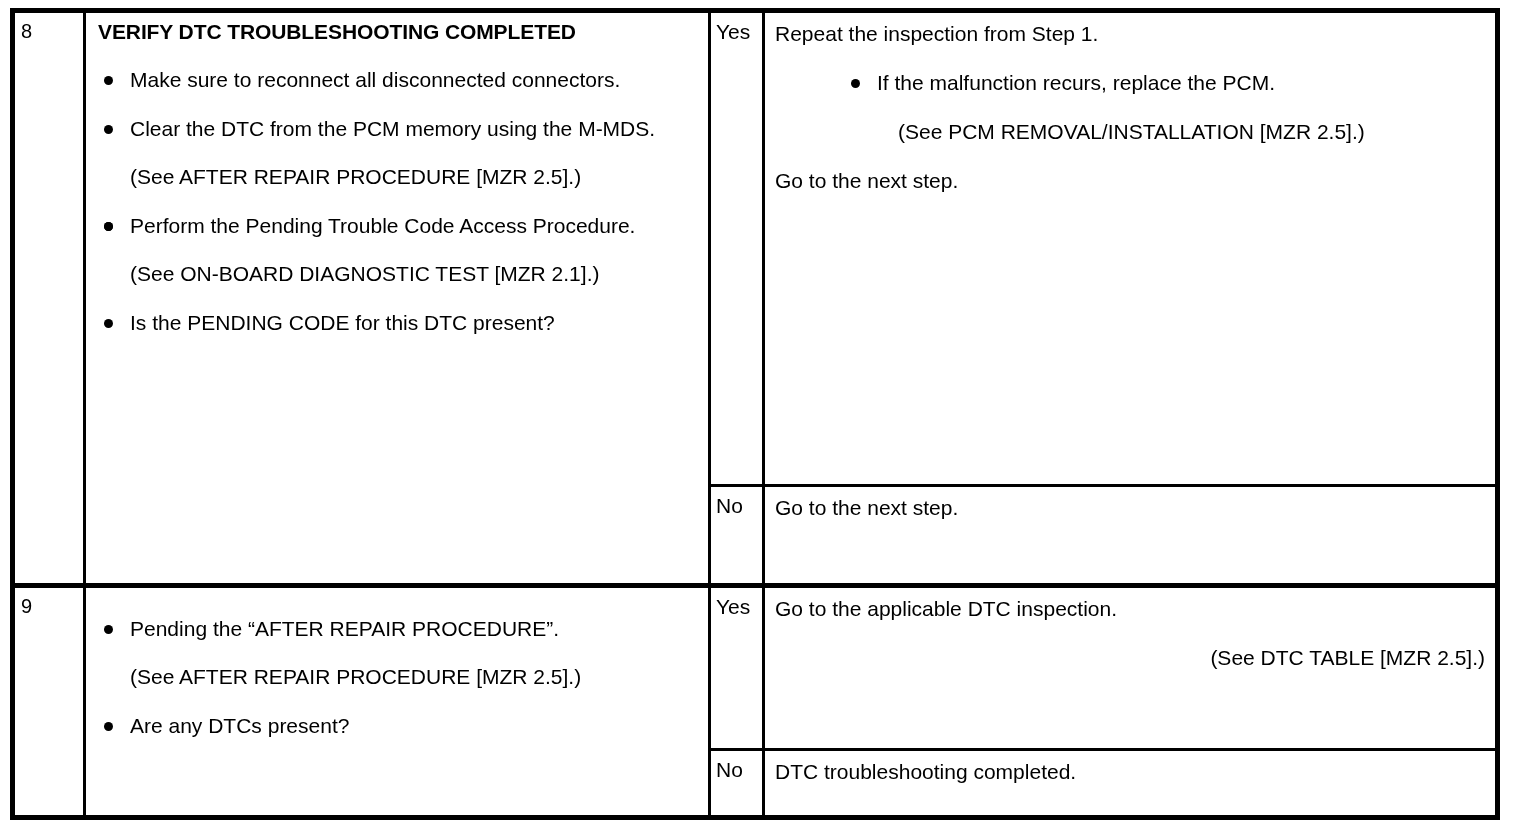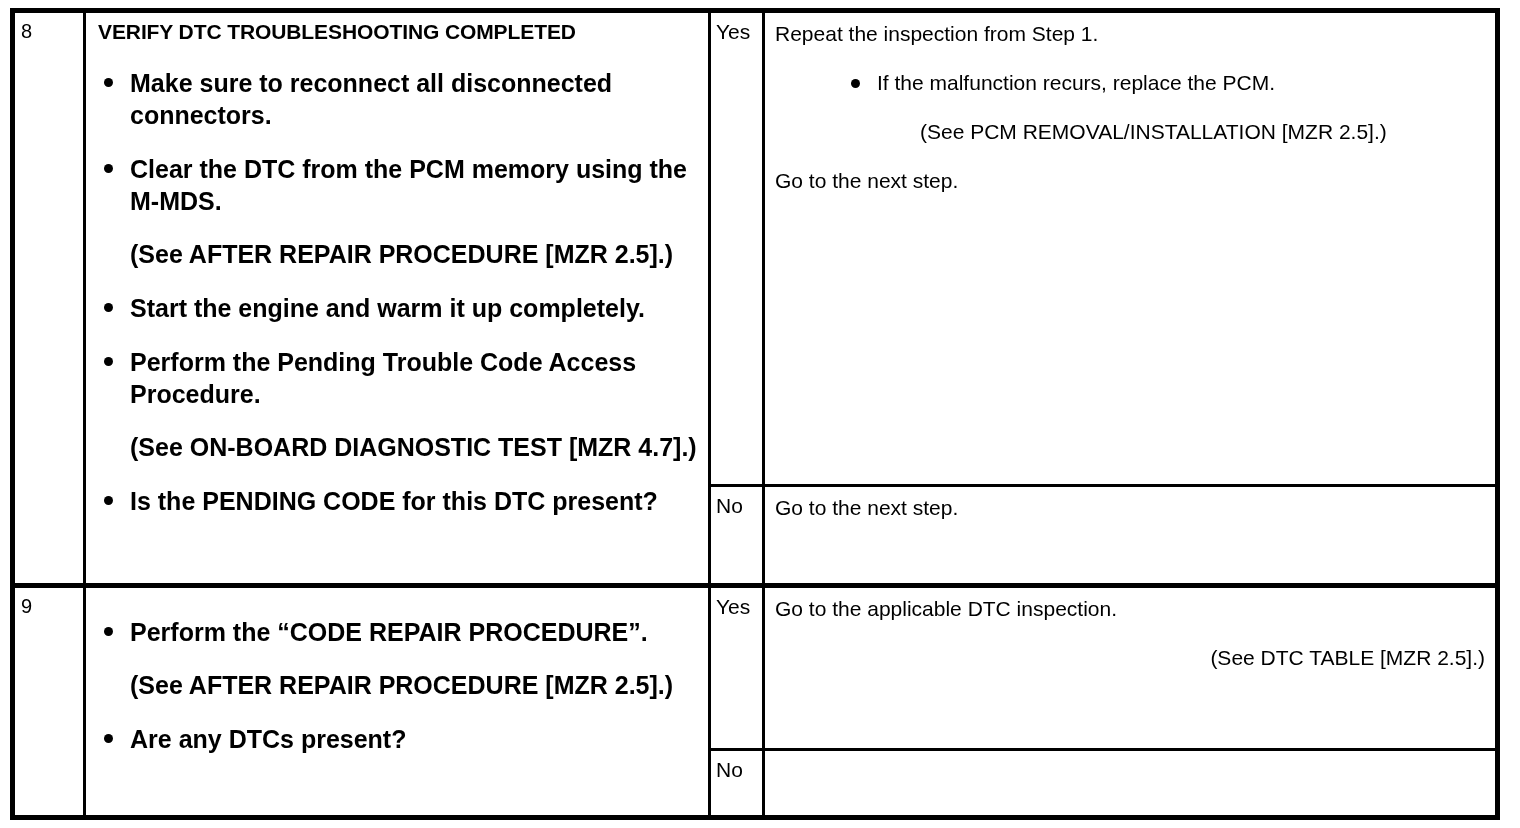--- a/index.html
+++ b/index.html
@@ -121,25 +121,24 @@
   .result-cell .para { margin-top: 2px; }
 
   
   ul.blist {
     list-style: none;
     margin: 0;
     padding: 0;
   }
   ul.blist > li {
     position: relative;
-    font-size: 25px;
+    font-size: 21px;
     line-height: 1.28;
     margin-top: 22px;
     padding-left: 32px;
-    font-weight: bold;
   }
   ul.blist > li .bullet {
     position: absolute;
     left: 6px;
     top: 0.44em;
     width: 9px;
     height: 9px;
     background: #000000;
     border-radius: 50%;
   }
@@ -163,21 +162,21 @@
     position: absolute;
     left: 6px;
     top: 0.44em;
     width: 9px;
     height: 9px;
     background: #000000;
     border-radius: 50%;
   }
   .indent-block .isub {
     margin-top: 22px;
-    margin-left: 75px;
+    margin-left: 53px;
     font-size: 21px;
     line-height: 1.28;
   }
 </style>
 </head>
 <body>
 
 <div class="page">
   <div class="table-frame">
 
@@ -198,26 +197,25 @@
           <span class="bullet"></span>
           <span>Make sure to reconnect all disconnected connectors.</span>
         </li>
         <li>
           <span class="bullet"></span>
           <span>Clear the DTC from the PCM memory using the M-MDS.</span>
           <span class="sub">(See AFTER REPAIR PROCEDURE [MZR 2.5].)</span>
         </li>
         <li>
           <span class="bullet"></span>
-          <span>Start the engine and warm it up completely.</span>
         </li>
         <li>
           <span class="bullet"></span>
           <span>Perform the Pending Trouble Code Access Procedure.</span>
-          <span class="sub">(See ON-BOARD DIAGNOSTIC TEST [MZR 4.7].)</span>
+          <span class="sub">(See ON-BOARD DIAGNOSTIC TEST [MZR 2.1].)</span>
         </li>
         <li>
           <span class="bullet"></span>
           <span>Is the PENDING CODE for this DTC present?</span>
         </li>
       </ul>
     </div>
 
     <div class="cell yn-cell" style="top:0;height:471px;">Yes</div>
 
@@ -238,34 +236,37 @@
     <div class="cell result-cell" style="top:474px;height:96px;">
       <p class="para">Go to the next step.</p>
     </div>
 
     <div class="cell step-num" style="top:575px;height:227px;">9</div>
 
     <div class="cell action-cell" style="top:575px;height:227px;">
       <ul class="blist">
         <li>
           <span class="bullet"></span>
-          <span>Perform the “CODE REPAIR PROCEDURE”.</span>
+          <span>Pending the “AFTER REPAIR PROCEDURE”.</span>
           <span class="sub">(See AFTER REPAIR PROCEDURE [MZR 2.5].)</span>
         </li>
         <li>
           <span class="bullet"></span>
           <span>Are any DTCs present?</span>
         </li>
       </ul>
     </div>
 
     <div class="cell yn-cell" style="top:575px;height:160px;">Yes</div>
 
     <div class="cell result-cell" style="top:575px;height:114px;">
       <p class="para">Go to the applicable DTC inspection.</p>
       <p class="para" style="margin-top:22px;text-align:right;">(See DTC TABLE [MZR 2.5].)</p>
     </div>
 
     <div class="cell yn-cell" style="top:738px;height:64px;">No</div>
 
+    <div class="cell result-cell" style="top:738px;height:64px;">
+      <p class="para">DTC troubleshooting completed.</p>
+    </div>
 
   </div>
 </div>
 
 </body></html>

